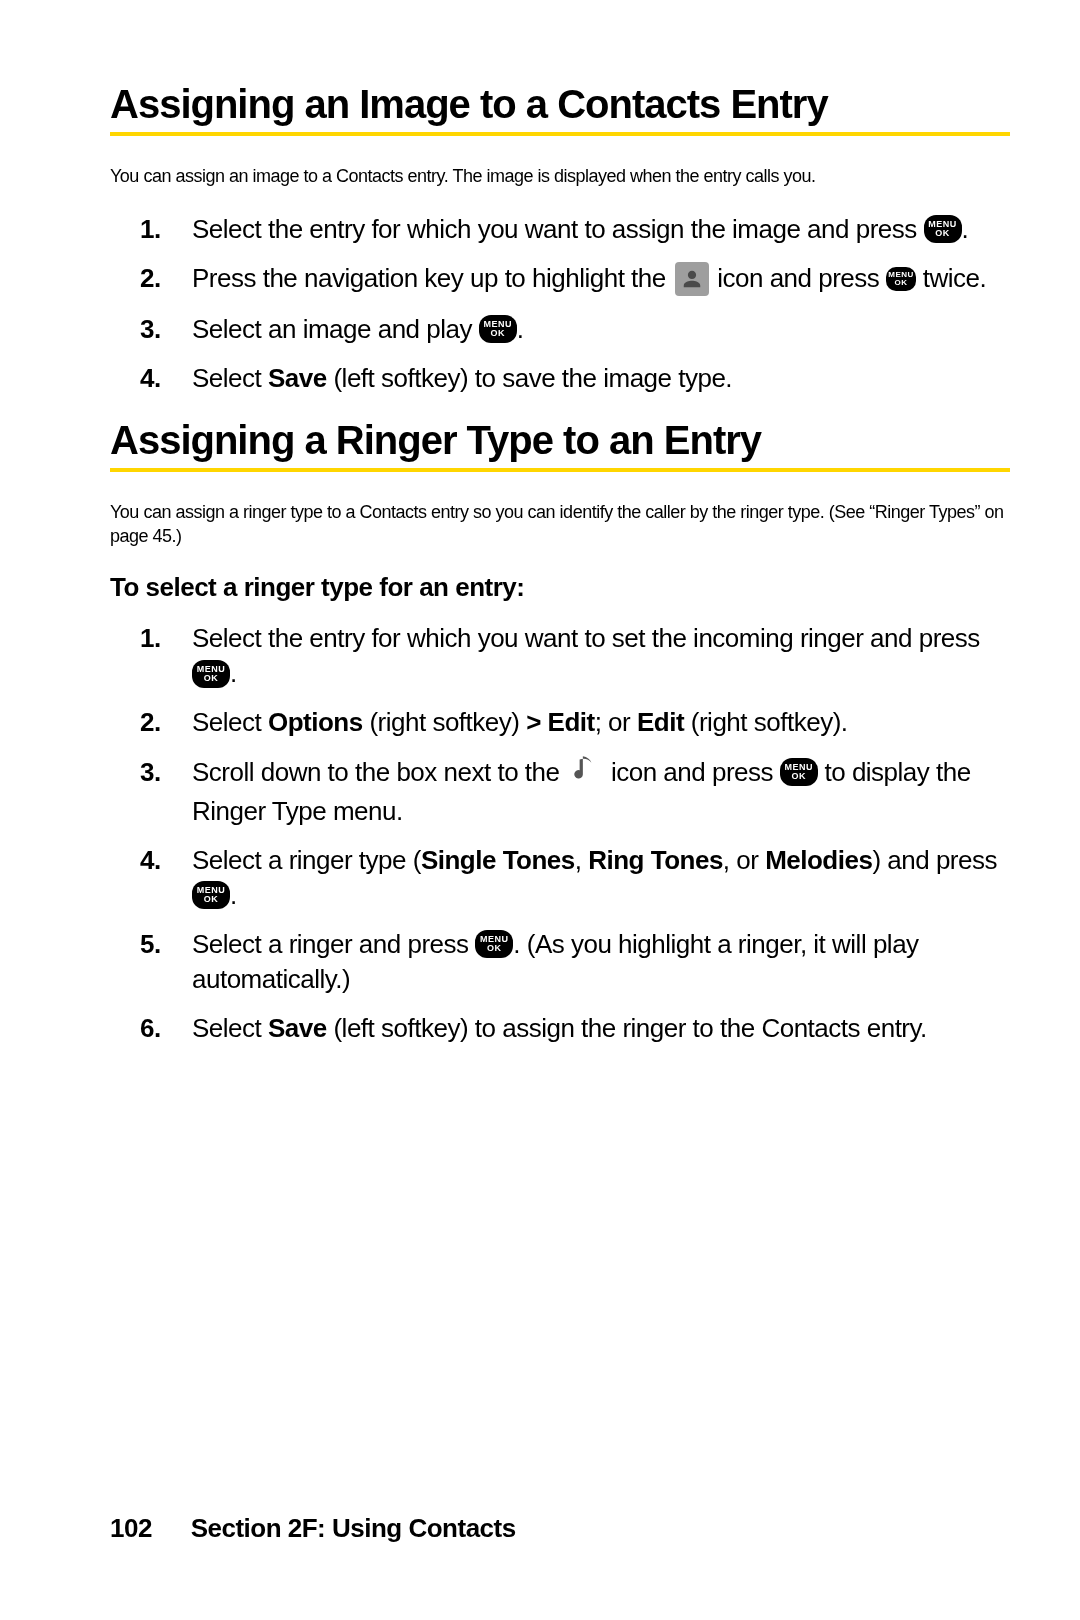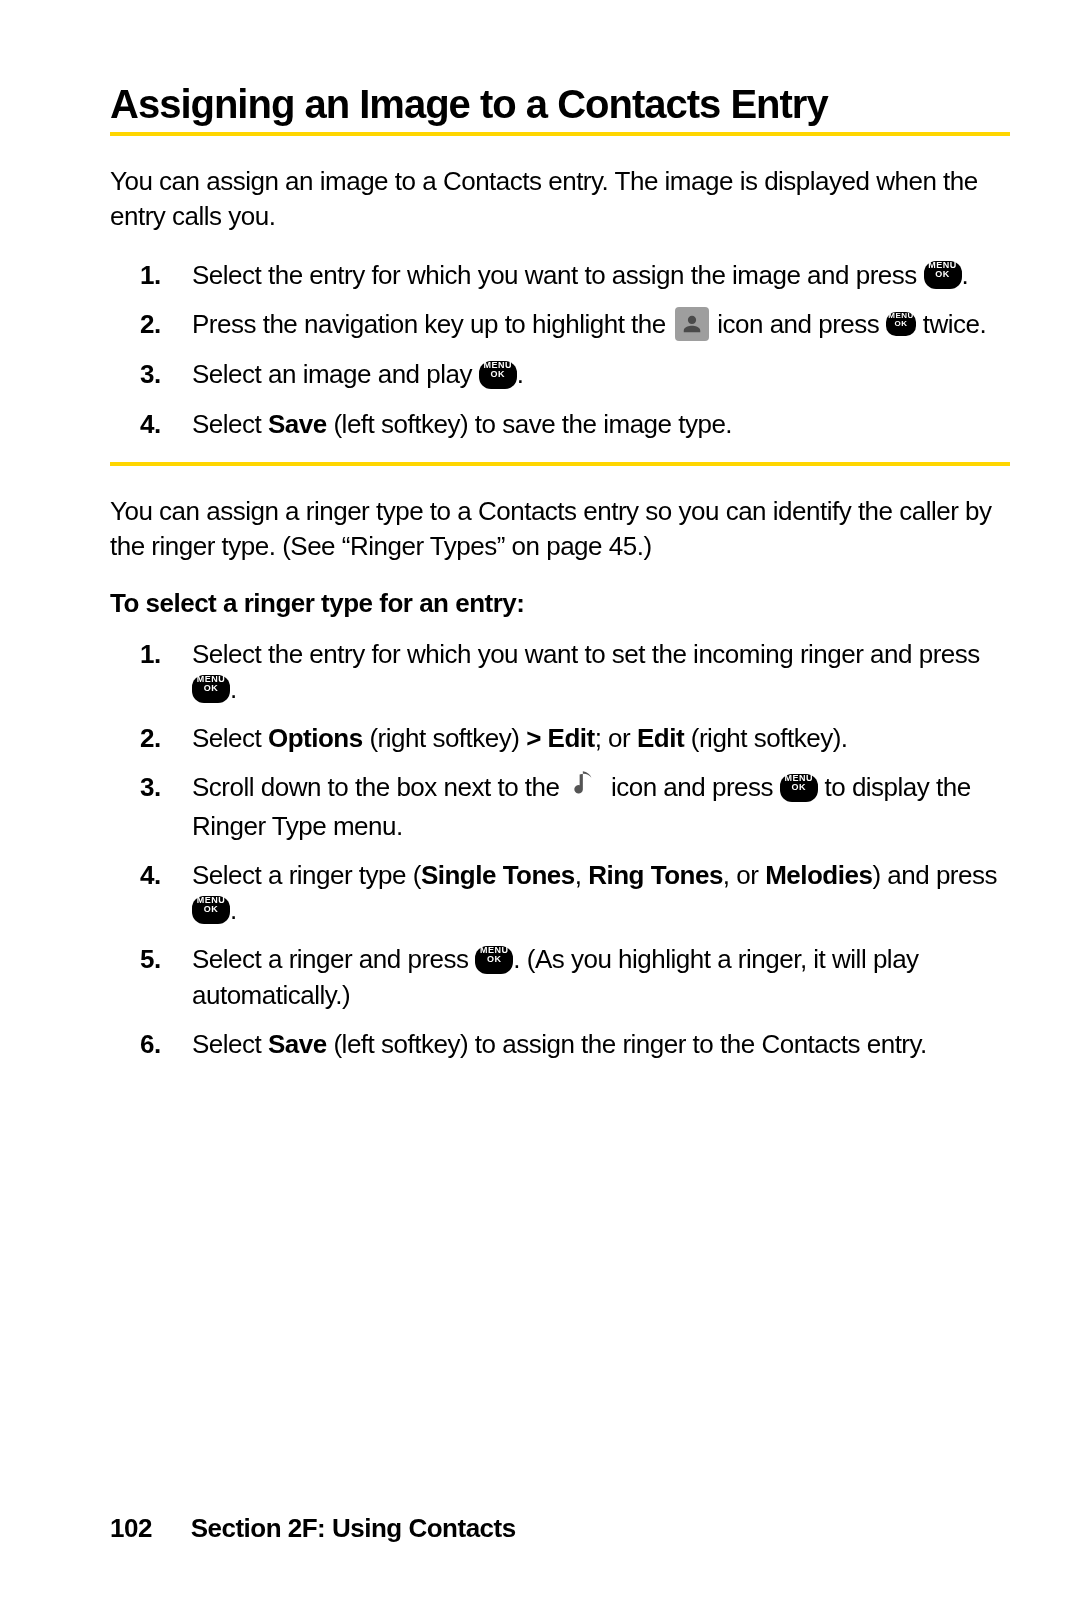--- a/index.html
+++ b/index.html
@@ -23,21 +23,21 @@
     line-height: 1.2;
     margin: 0 0 4px 0;
     letter-spacing: -1px;
   }
   .rule {
     height: 4px;
     background: #ffd600;
     margin-bottom: 28px;
   }
   .para {
-    font-size: 26px;
+    font-size: 18px;
     line-height: 1.35;
     margin: 0 0 24px 0;
   }
   .subhead {
     font-size: 26px;
     font-weight: 700;
     margin: 0 0 18px 0;
   }
   ol.steps {
     list-style: none;
@@ -65,21 +65,21 @@
   }
   .footer .pagenum {
     margin-right: 32px;
   }
   .b { font-weight: 700; }
 
   
   .menu-key, .menu-key-sm {
     display: inline-flex;
     align-items: center;
-    justify-content: flex-start;
+    justify-content: center;
     background: #000;
     color: #fff;
     border-radius: 12px;
     vertical-align: middle;
     position: relative;
     top: -2px;
   }
   .menu-key {
     width: 38px; height: 28px;
     font-size: 9px; line-height: 9px;
@@ -149,20 +149,21 @@
           <span>MENU</span>
           <span>OK</span>
         </span><span>.</span>
     </li>
     <li>
       <span class="num">4.</span>
       <span>Select </span><span class="b">Save</span><span> (left softkey) to save the image type.</span>
     </li>
   </ol>
 
+  <h2 class="h1" style="margin-top:18px">Assigning a Ringer Type to an Entry</h2>
   <div class="rule"></div>
 
   <p class="para">You can assign a ringer type to a Contacts entry so you can identify the caller by the ringer type. (See “Ringer Types” on page 45.)</p>
 
   <p class="subhead">To select a ringer type for an entry:</p>
 
   <ol class="steps">
     <li>
       <span class="num">1.</span>
       <span>Select the entry for which you want to set the incoming ringer and press </span><span class="menu-key">

